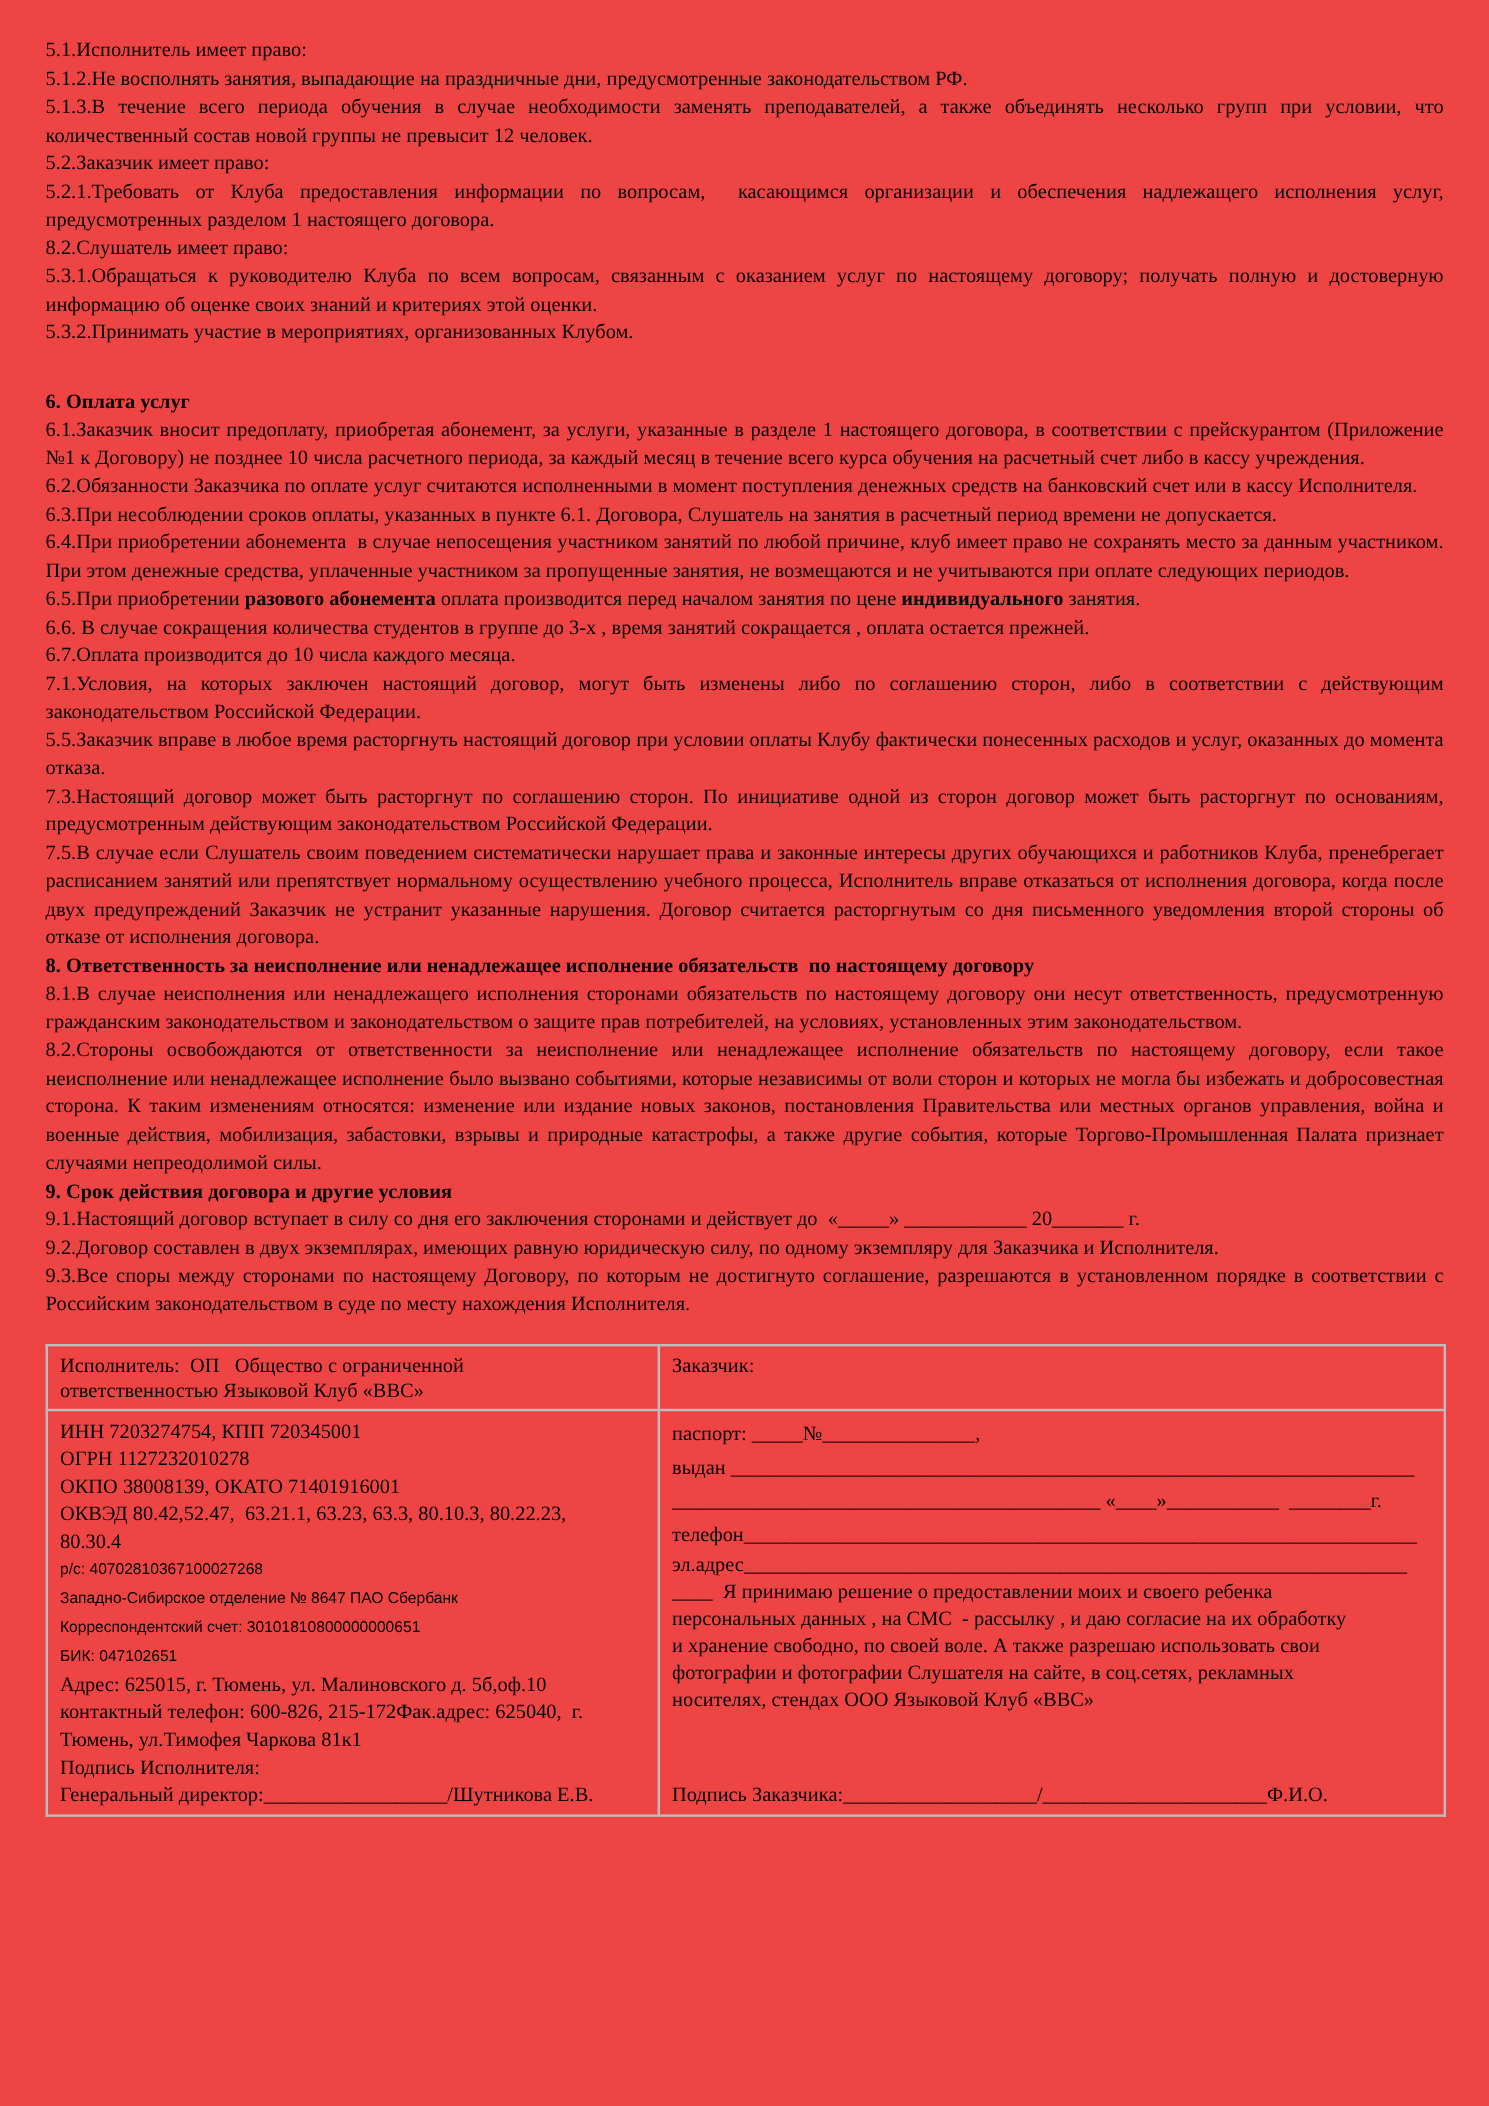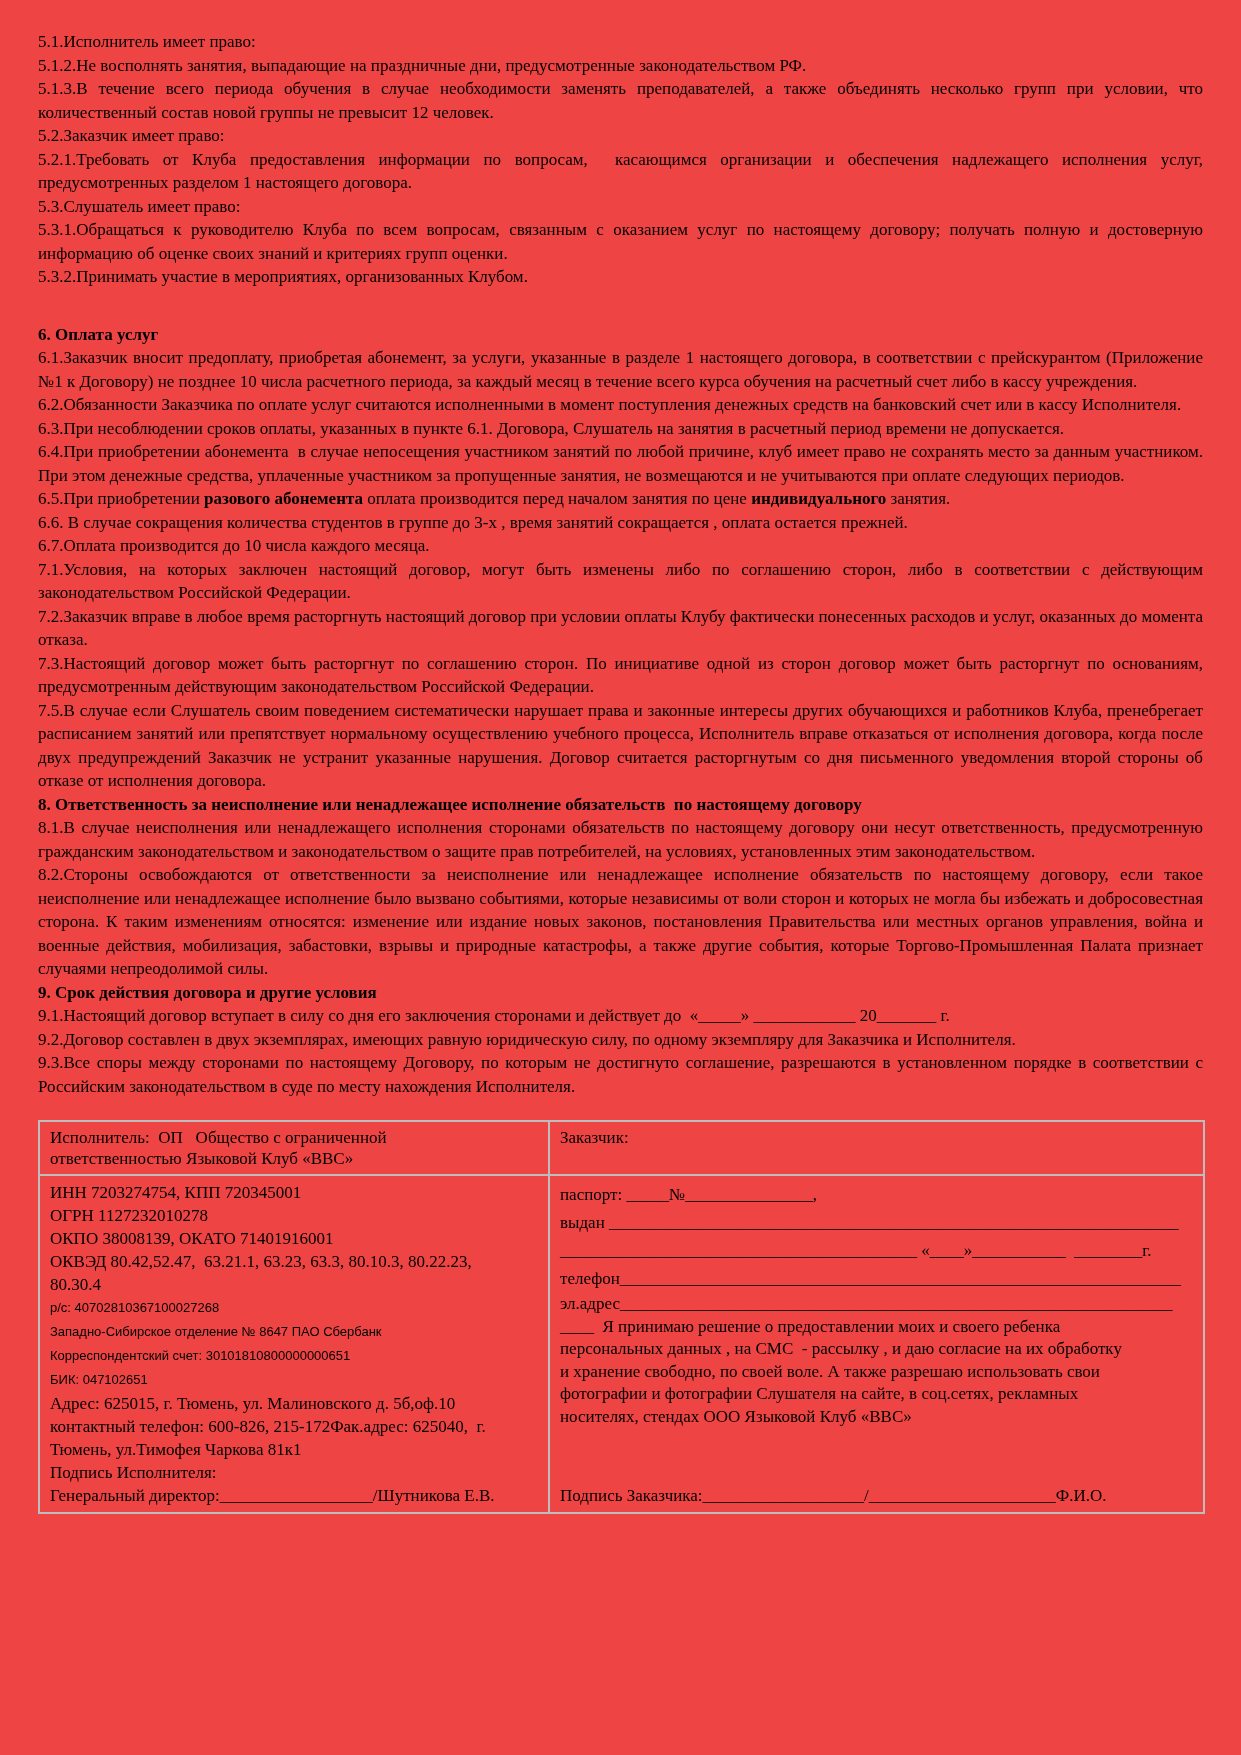--- a/index.html
+++ b/index.html
@@ -59,37 +59,37 @@
 </head>
 <body>
 
 <div class="page">
 
   <p>5.1.Исполнитель имеет право:</p>
   <p>5.1.2.Не восполнять занятия, выпадающие на праздничные дни, предусмотренные законодательством РФ.</p>
   <p>5.1.3.В течение всего периода обучения в случае необходимости заменять преподавателей, а также объединять несколько групп при условии, что количественный состав новой группы не превысит 12 человек.</p>
   <p>5.2.Заказчик имеет право:</p>
   <p>5.2.1.Требовать от Клуба предоставления информации по вопросам,  касающимся организации и обеспечения надлежащего исполнения услуг, предусмотренных разделом 1 настоящего договора.</p>
-  <p>5.3.Слушатель имеет право:</p>
-  <p>5.3.1.Обращаться к руководителю Клуба по всем вопросам, связанным с оказанием услуг по настоящему договору; получать полную и достоверную информацию об оценке своих знаний и критериях групп оценки.</p>
+  <p>8.2.Слушатель имеет право:</p>
+  <p>5.3.1.Обращаться к руководителю Клуба по всем вопросам, связанным с оказанием услуг по настоящему договору; получать полную и достоверную информацию об оценке своих знаний и критериях этой оценки.</p>
   <p>5.3.2.Принимать участие в мероприятиях, организованных Клубом.</p>
 
   <div class="gap-before-6"></div>
 
   <p class="heading">6. Оплата услуг</p>
   <p>6.1.Заказчик вносит предоплату, приобретая абонемент, за услуги, указанные в разделе 1 настоящего договора, в соответствии с прейскурантом (Приложение №1 к Договору) не позднее 10 числа расчетного периода, за каждый месяц в течение всего курса обучения на расчетный счет либо в кассу учреждения.</p>
   <p>6.2.Обязанности Заказчика по оплате услуг считаются исполненными в момент поступления денежных средств на банковский счет или в кассу Исполнителя.</p>
   <p>6.3.При несоблюдении сроков оплаты, указанных в пункте 6.1. Договора, Слушатель на занятия в расчетный период времени не допускается.</p>
   <p>6.4.При приобретении абонемента  в случае непосещения участником занятий по любой причине, клуб имеет право не сохранять место за данным участником. При этом денежные средства, уплаченные участником за пропущенные занятия, не возмещаются и не учитываются при оплате следующих периодов.</p>
   <p><span>6.5.При приобретении </span><b>разового абонемента</b><span> оплата производится перед началом занятия по цене </span><b>индивидуального</b><span> занятия.</span></p>
   <p>6.6. В случае сокращения количества студентов в группе до 3-х , время занятий сокращается , оплата остается прежней.</p>
   <p>6.7.Оплата производится до 10 числа каждого месяца.</p>
 
   <p>7.1.Условия, на которых заключен настоящий договор, могут быть изменены либо по соглашению сторон, либо в соответствии с действующим законодательством Российской Федерации.</p>
-  <p>7.2.Заказчик вправе в любое время расторгнуть настоящий договор при условии оплаты Клубу фактически понесенных расходов и услуг, оказанных до момента отказа.</p>
+  <p>5.5.Заказчик вправе в любое время расторгнуть настоящий договор при условии оплаты Клубу фактически понесенных расходов и услуг, оказанных до момента отказа.</p>
   <p>7.3.Настоящий договор может быть расторгнут по соглашению сторон. По инициативе одной из сторон договор может быть расторгнут по основаниям, предусмотренным действующим законодательством Российской Федерации.</p>
   <p>7.5.В случае если Слушатель своим поведением систематически нарушает права и законные интересы других обучающихся и работников Клуба, пренебрегает расписанием занятий или препятствует нормальному осуществлению учебного процесса, Исполнитель вправе отказаться от исполнения договора, когда после двух предупреждений Заказчик не устранит указанные нарушения. Договор считается расторгнутым со дня письменного уведомления второй стороны об отказе от исполнения договора.</p>
 
   <p class="heading">8. Ответственность за неисполнение или ненадлежащее исполнение обязательств  по настоящему договору</p>
   <p>8.1.В случае неисполнения или ненадлежащего исполнения сторонами обязательств по настоящему договору они несут ответственность, предусмотренную гражданским законодательством и законодательством о защите прав потребителей, на условиях, установленных этим законодательством.</p>
   <p>8.2.Стороны освобождаются от ответственности за неисполнение или ненадлежащее исполнение обязательств по настоящему договору, если такое неисполнение или ненадлежащее исполнение было вызвано событиями, которые независимы от воли сторон и которых не могла бы избежать и добросовестная сторона. К таким изменениям относятся: изменение или издание новых законов, постановления Правительства или местных органов управления, война и военные действия, мобилизация, забастовки, взрывы и природные катастрофы, а также другие события, которые Торгово-Промышленная Палата признает случаями непреодолимой силы.</p>
 
   <p class="heading">9. Срок действия договора и другие условия</p>
   <p>9.1.Настоящий договор вступает в силу со дня его заключения сторонами и действует до  «_____» ____________ 20_______ г.</p>
   <p>9.2.Договор составлен в двух экземплярах, имеющих равную юридическую силу, по одному экземпляру для Заказчика и Исполнителя.</p>

